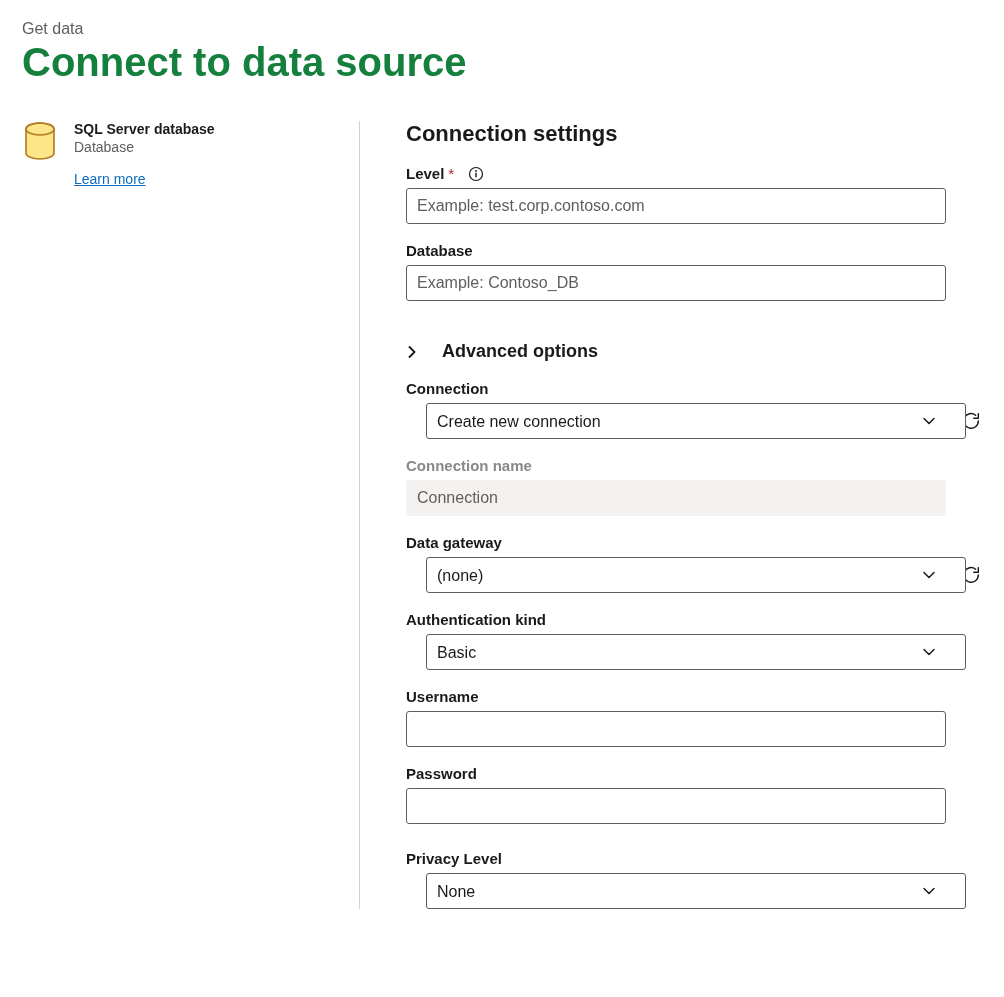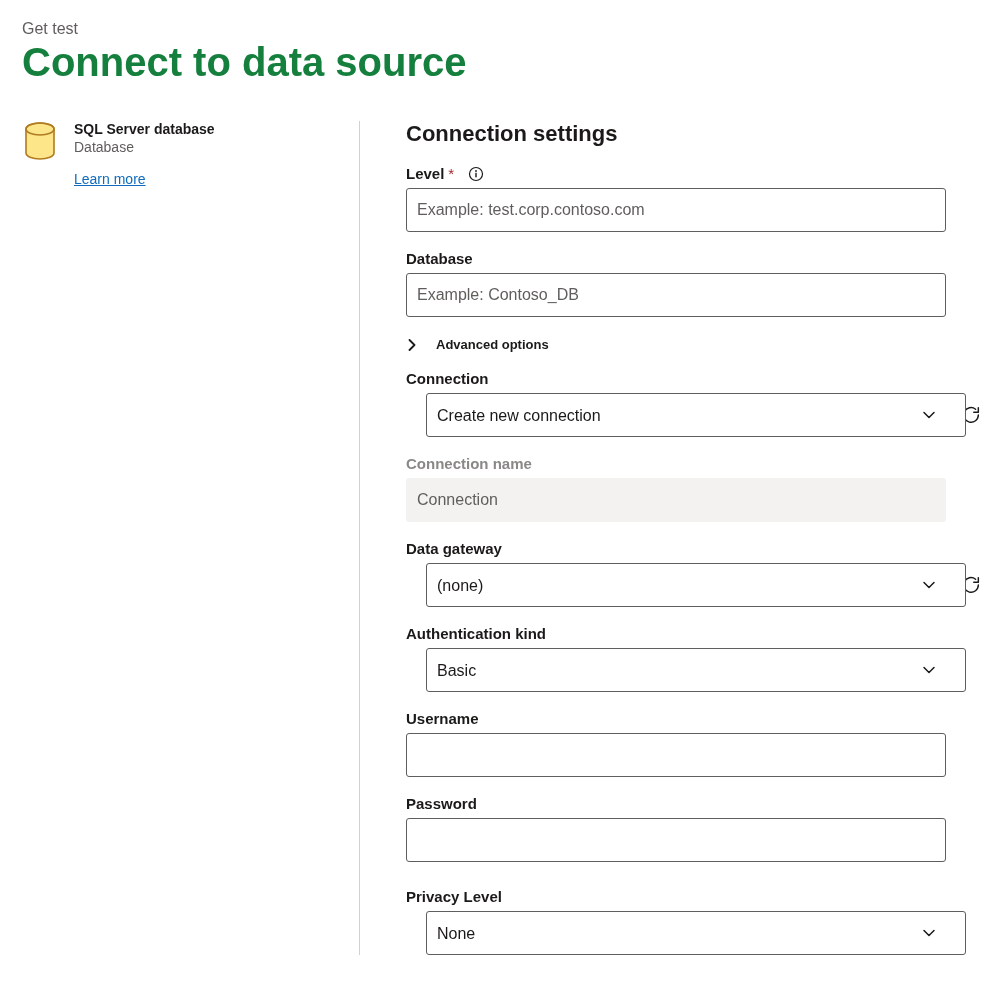--- a/index.html
+++ b/index.html
@@ -96,21 +96,21 @@
   .info-icon {
     width: 16px;
     height: 16px;
     display: inline-flex;
     align-items: center;
     justify-content: center;
     margin-left: 8px;
   }
   .text-input, .select {
     width: 540px;
-    height: 44px;
+    height: 36px;
     border: 1px solid #605e5c;
     border-radius: 3px;
     padding: 6px 10px;
     font-size: 16px;
     font-family: inherit;
     color: #1b1a19;
     background: #fff;
     outline: none;
   }
   .text-input::placeholder {
@@ -153,41 +153,41 @@
     border: none;
     padding: 0;
     cursor: pointer;
     display: inline-flex;
     align-items: center;
     justify-content: center;
   }
   .expander {
     display: flex;
     align-items: center;
-    gap: 18px;
-    font-size: 13px;
+    gap: 24px;
+    font-size: 18px;
     font-weight: 600;
-    margin-top: 20px;
+    margin-top: 40px;
     cursor: pointer;
     user-select: none;
   }
   .expander .chev {
     width: 12px;
     height: 12px;
     display: inline-flex;
     align-items: center;
     justify-content: center;
   }
 </style>
 </head>
 <body>
 
 <div class="page">
 
-  <div class="breadcrumb">Get test</div>
+  <div class="breadcrumb">Get data</div>
   <h1 class="page-title">Connect to data source</h1>
 
   <div class="content">
 
     <div class="left-col">
       <div class="source-icon">
         <svg viewBox="0 0 36 44" width="36" height="44">
           <ellipse cx="18" cy="8" rx="14" ry="6" fill="#fde58a" stroke="#b07c1f" stroke-width="1.6"></ellipse>
           <path d="M4 8 v24 a14 6 0 0 0 28 0 V8" fill="#fde58a" stroke="#b07c1f" stroke-width="1.6"></path>
           <ellipse cx="18" cy="8" rx="14" ry="6" fill="none" stroke="#b07c1f" stroke-width="1.6"></ellipse>

